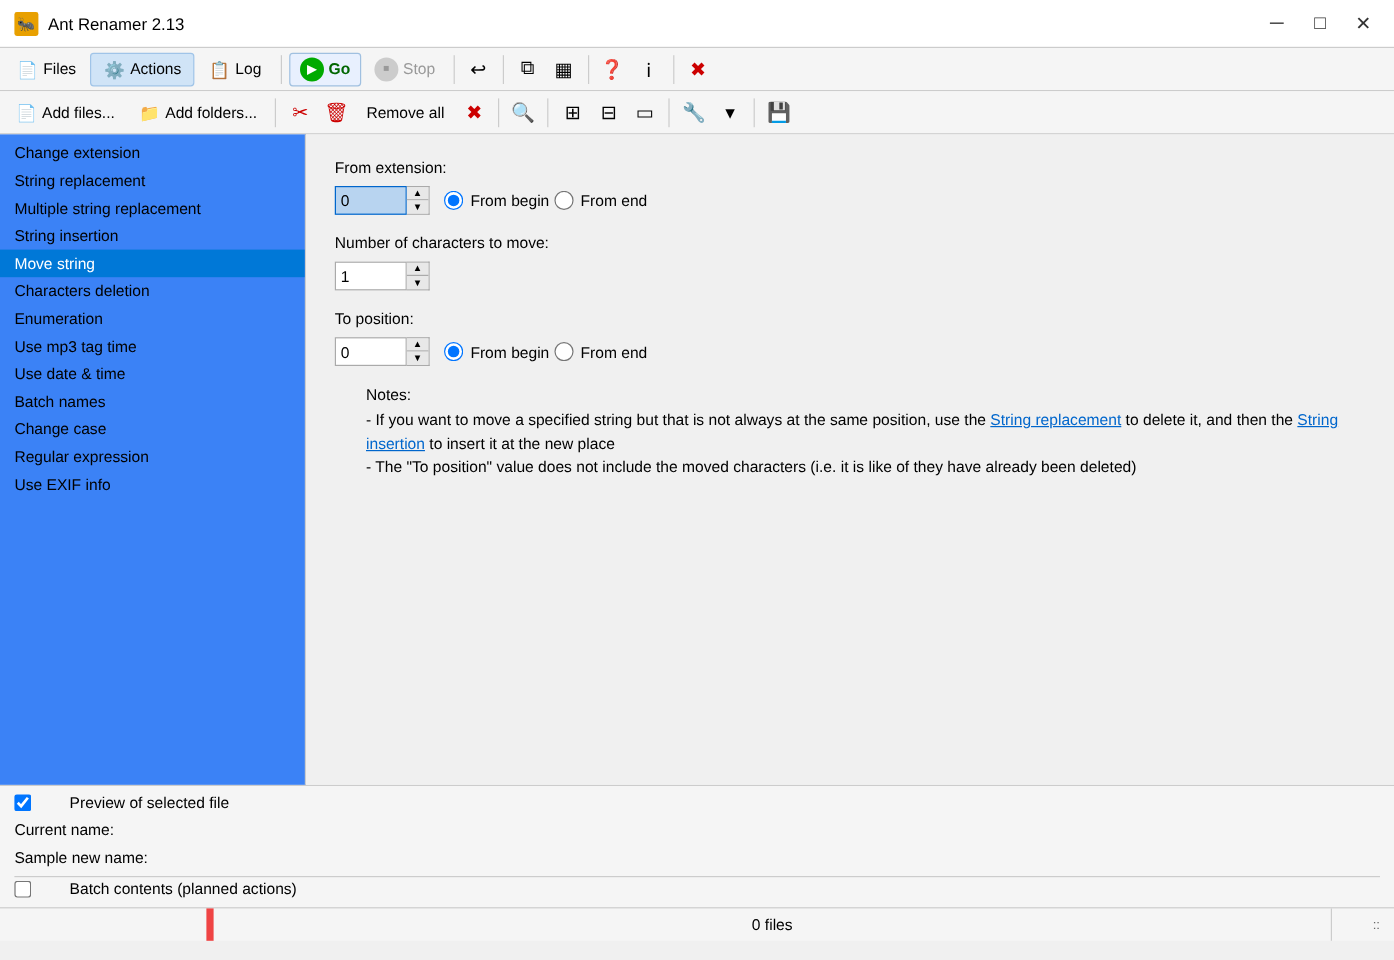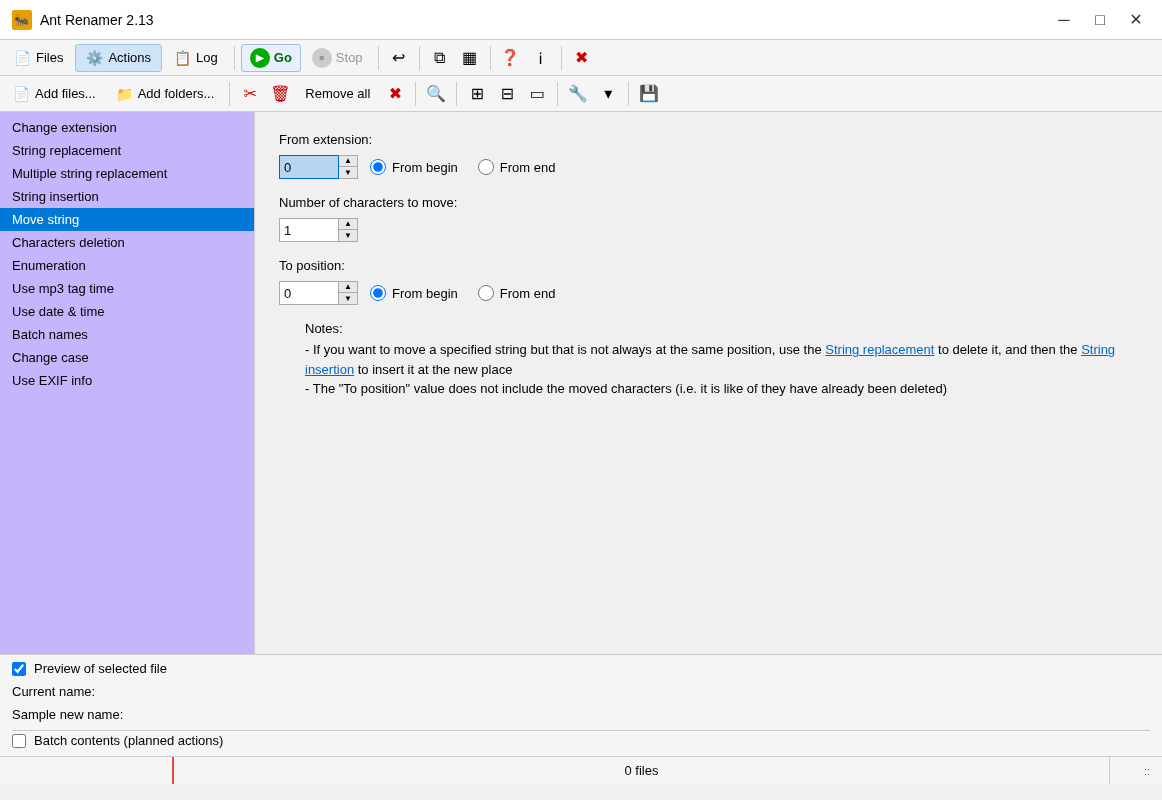--- a/index.html
+++ b/index.html
@@ -127,21 +127,21 @@
 
     
     .main-content {
       display: flex;
       height: calc(800px - 40px - 36px - 36px - 110px - 36px);
     }
 
     
     .sidebar {
       width: 255px;
-      background: #c4b5fd;
+      background: #3b82f6;
       border-right: 1px solid #ccc;
       overflow-y: auto;
       padding: 4px 0;
     }
     .sidebar-item {
       padding: 4px 12px;
       cursor: pointer;
       font-size: 13px;
       color: #000;
     }
@@ -204,21 +204,21 @@
       display: flex;
       align-items: center;
       justify-content: center;
       line-height: 1;
     }
     .spinner-btn:first-child { border-bottom: 1px solid #aaa; }
 
     .radio-group {
       display: flex;
       align-items: center;
-      gap: 20px;
+      gap: 4px;
     }
     .radio-option {
       display: flex;
       align-items: center;
       gap: 6px;
       cursor: pointer;
     }
     .radio-input {
       width: 16px;
       height: 16px;
@@ -254,20 +254,21 @@
     }
     .preview-row {
       display: flex;
       align-items: center;
       gap: 8px;
       margin-bottom: 4px;
     }
     .preview-label {
       font-size: 13px;
       color: #000;
+      margin-left: 24px;
     }
     .preview-value {
       font-size: 13px;
       color: #000;
     }
     .name-row {
       display: flex;
       align-items: center;
       gap: 8px;
       padding: 4px 0;
@@ -293,21 +294,21 @@
       height: 28px;
       padding: 0 12px;
       gap: 0;
     }
     .status-section {
       flex: 1;
       display: flex;
       align-items: center;
       justify-content: center;
       font-size: 13px;
-      border-left: 2px solid #ef4444;
+      border-left: 6px solid #ef4444;
       border-right: 1px solid #ccc;
       height: 100%;
     }
     .status-left {
       width: 160px;
     }
     .status-right {
       width: 40px;
       display: flex;
       align-items: center;
@@ -487,20 +488,23 @@
       <span>Use mp3 tag time</span>
     </div>
     <div class="sidebar-item">
       <span>Use date &amp; time</span>
     </div>
     <div class="sidebar-item">
       <span>Batch names</span>
     </div>
     <div class="sidebar-item">
       <span>Change case</span>
+    </div>
+    <div class="sidebar-item">
+      <span>Regular expression</span>
     </div>
     <div class="sidebar-item">
       <span>Use EXIF info</span>
     </div>
   </div>
 
   <div class="content-area">
 
     <div class="section-label">From extension:</div>
     <div class="form-row">

